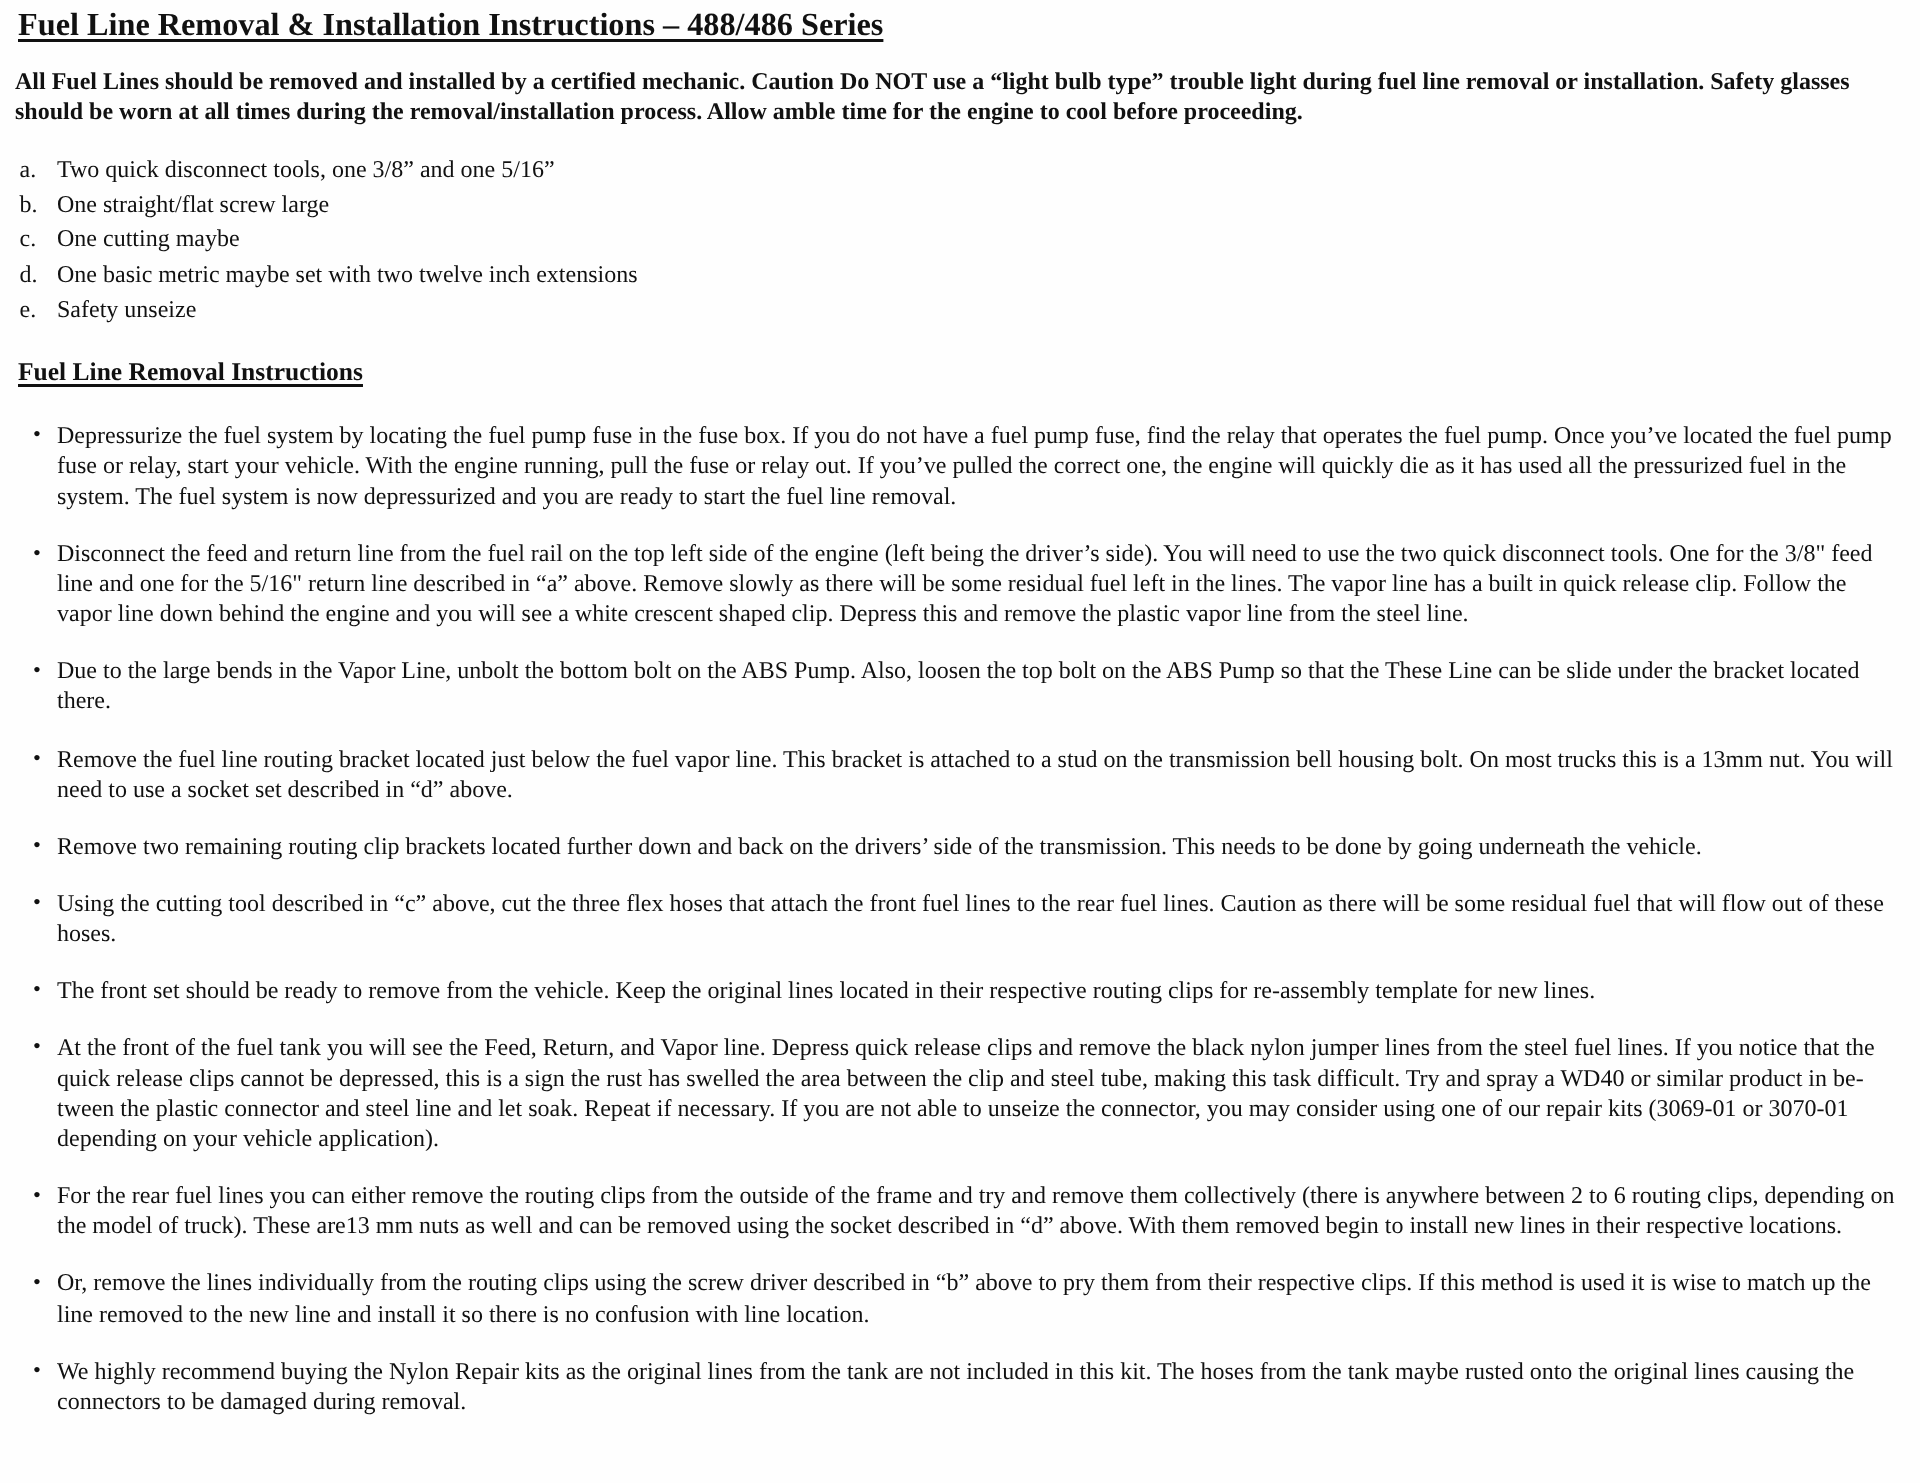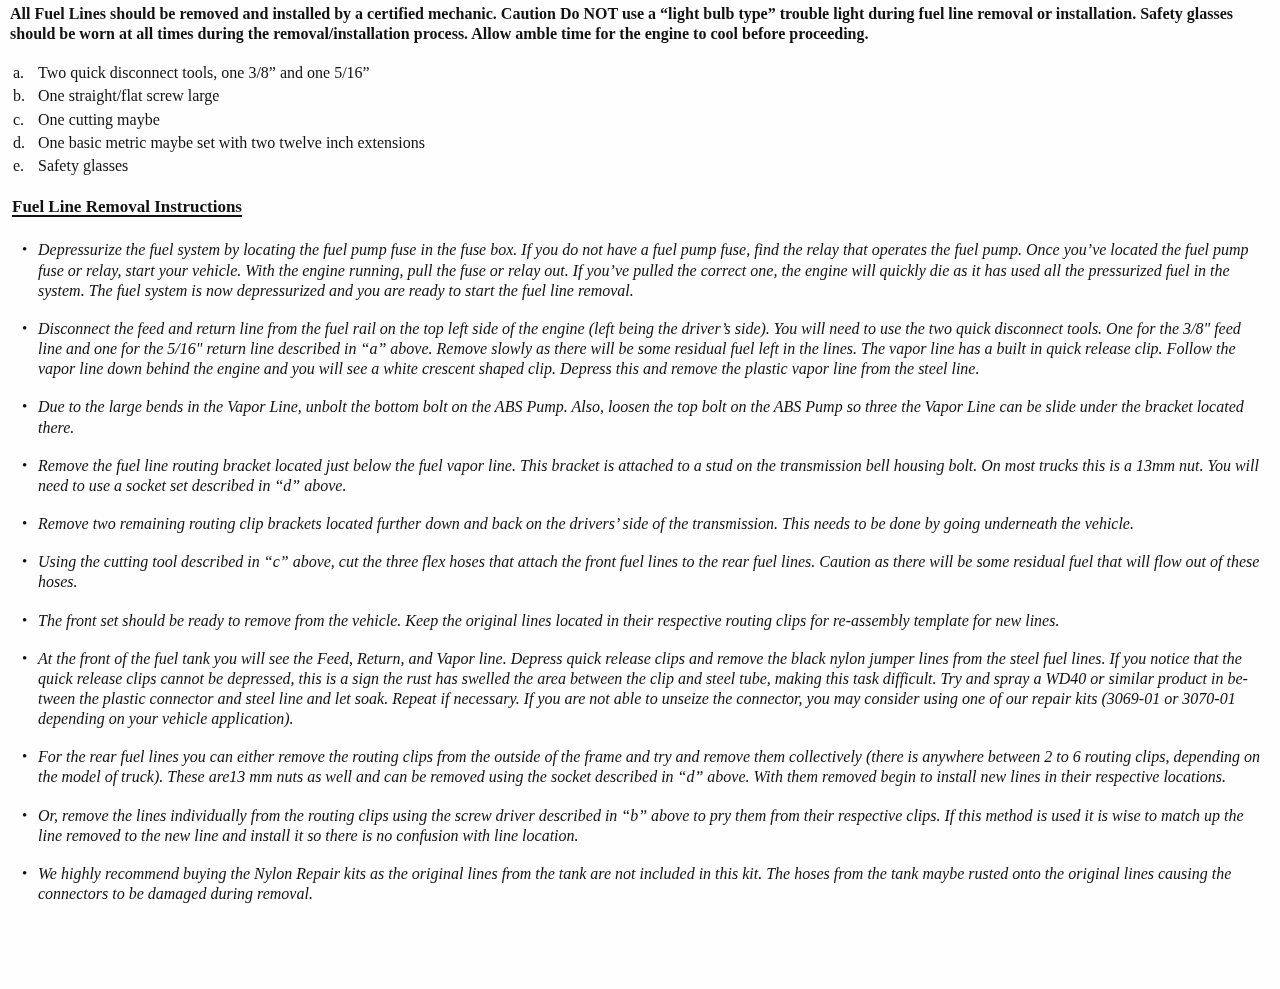--- a/index.html
+++ b/index.html
@@ -65,28 +65,28 @@
     margin: 0 0 18px 0;
   }
   .step-bullet {
     flex: 0 0 28px;
     padding-left: 12px;
     box-sizing: border-box;
     font-size: 15px;
   }
   .step-text {
     flex: 1;
-    font-style: italic;
   }
 </style>
 </head>
 <body>
 
 <div class="page">
 
+  <h1 class="doc-title"><span class="u">Fuel Line Removal &amp; Installation Instructions – 488/486 Series</span></h1>
 
   <p class="intro">All Fuel Lines should be removed and installed by a certified mechanic. Caution Do NOT use a “light bulb type” trouble light during fuel line removal or installation. Safety glasses should be worn at all times during the removal/installation process. Allow amble time for the engine to cool before proceeding.</p>
 
 
   <div class="tools" id="tools-list">
       <div class="tool-row">
         <span class="tool-letter">a.</span>
         <span class="tool-text">Two quick disconnect tools, one 3/8” and one 5/16”</span>
       </div>
       <div class="tool-row">
@@ -96,38 +96,38 @@
       <div class="tool-row">
         <span class="tool-letter">c.</span>
         <span class="tool-text">One cutting maybe</span>
       </div>
       <div class="tool-row">
         <span class="tool-letter">d.</span>
         <span class="tool-text">One basic metric maybe set with two twelve inch extensions</span>
       </div>
       <div class="tool-row">
         <span class="tool-letter">e.</span>
-        <span class="tool-text">Safety glasses</span>
+        <span class="tool-text">Safety unseize</span>
       </div>
     </div>
 
   <h2 class="section-title"><span class="u">Fuel Line Removal Instructions</span></h2>
 
   <div class="steps" id="steps-list">
       <div class="step-row">
         <span class="step-bullet">•</span>
         <span class="step-text">Depressurize the fuel system by locating the fuel pump fuse in the fuse box. If you do not have a fuel pump fuse, find the relay that operates the fuel pump. Once you’ve located the fuel pump fuse or relay, start your vehicle. With the engine running, pull the fuse or relay out. If you’ve pulled the correct one, the engine will quickly die as it has used all the pressurized fuel in the system. The fuel system is now depressurized and you are ready to start the fuel line removal.</span>
       </div>
       <div class="step-row">
         <span class="step-bullet">•</span>
         <span class="step-text">Disconnect the feed and return line from the fuel rail on the top left side of the engine (left being the driver’s side). You will need to use the two quick disconnect tools. One for the 3/8" feed line and one for the 5/16" return line described in “a” above. Remove slowly as there will be some residual fuel left in the lines. The vapor line has a built in quick release clip. Follow the vapor line down behind the engine and you will see a white crescent shaped clip. Depress this and remove the plastic vapor line from the steel line.</span>
       </div>
       <div class="step-row">
         <span class="step-bullet">•</span>
-        <span class="step-text">Due to the large bends in the Vapor Line, unbolt the bottom bolt on the ABS Pump. Also, loosen the top bolt on the ABS Pump so three the Vapor Line can be slide under the bracket located there.</span>
+        <span class="step-text">Due to the large bends in the Vapor Line, unbolt the bottom bolt on the ABS Pump. Also, loosen the top bolt on the ABS Pump so that the These Line can be slide under the bracket located there.</span>
       </div>
       <div class="step-row">
         <span class="step-bullet">•</span>
         <span class="step-text">Remove the fuel line routing bracket located just below the fuel vapor line. This bracket is attached to a stud on the transmission bell housing bolt. On most trucks this is a 13mm nut. You will need to use a socket set described in “d” above.</span>
       </div>
       <div class="step-row">
         <span class="step-bullet">•</span>
         <span class="step-text">Remove two remaining routing clip brackets located further down and back on the drivers’ side of the transmission. This needs to be done by going underneath the vehicle.</span>
       </div>
       <div class="step-row">

